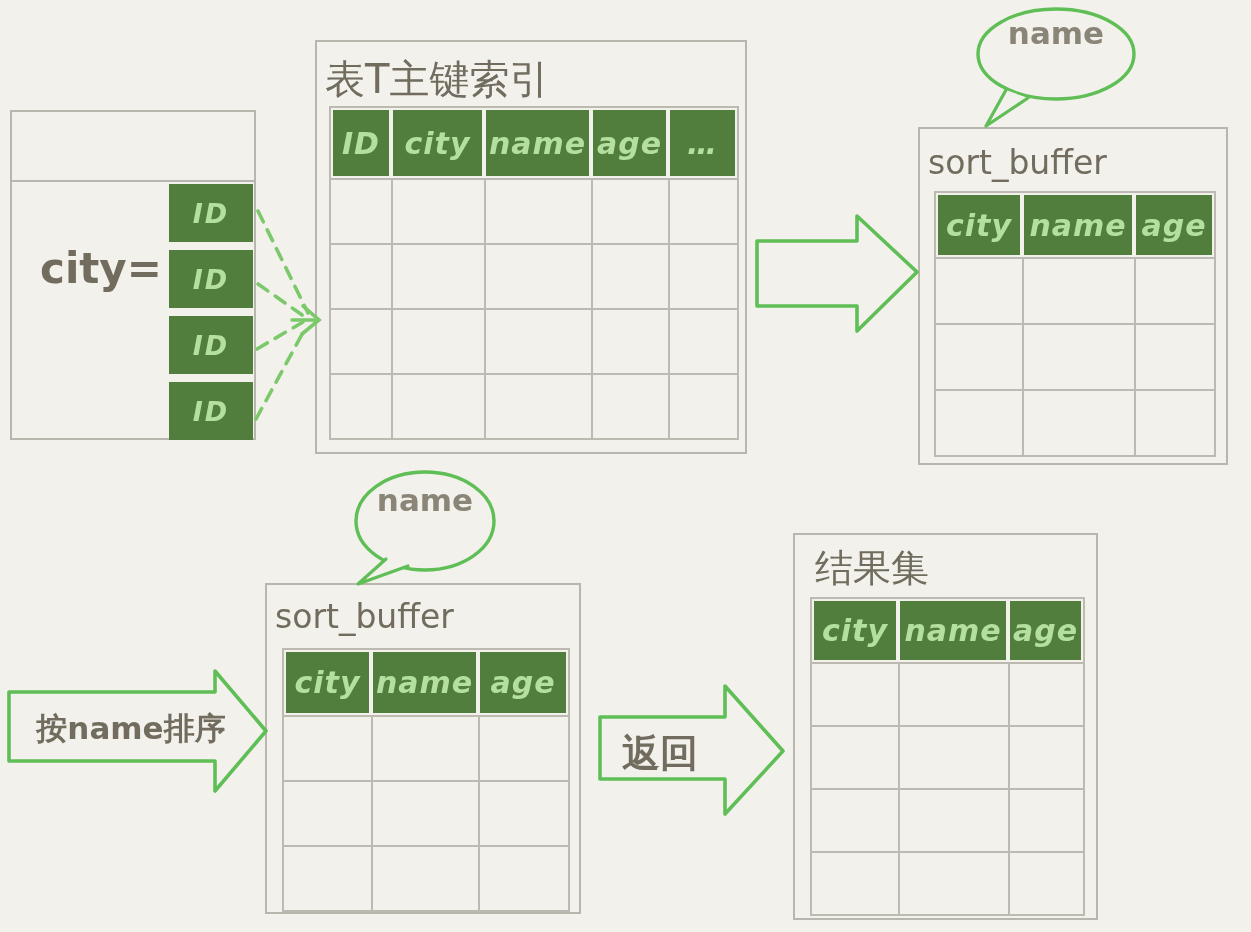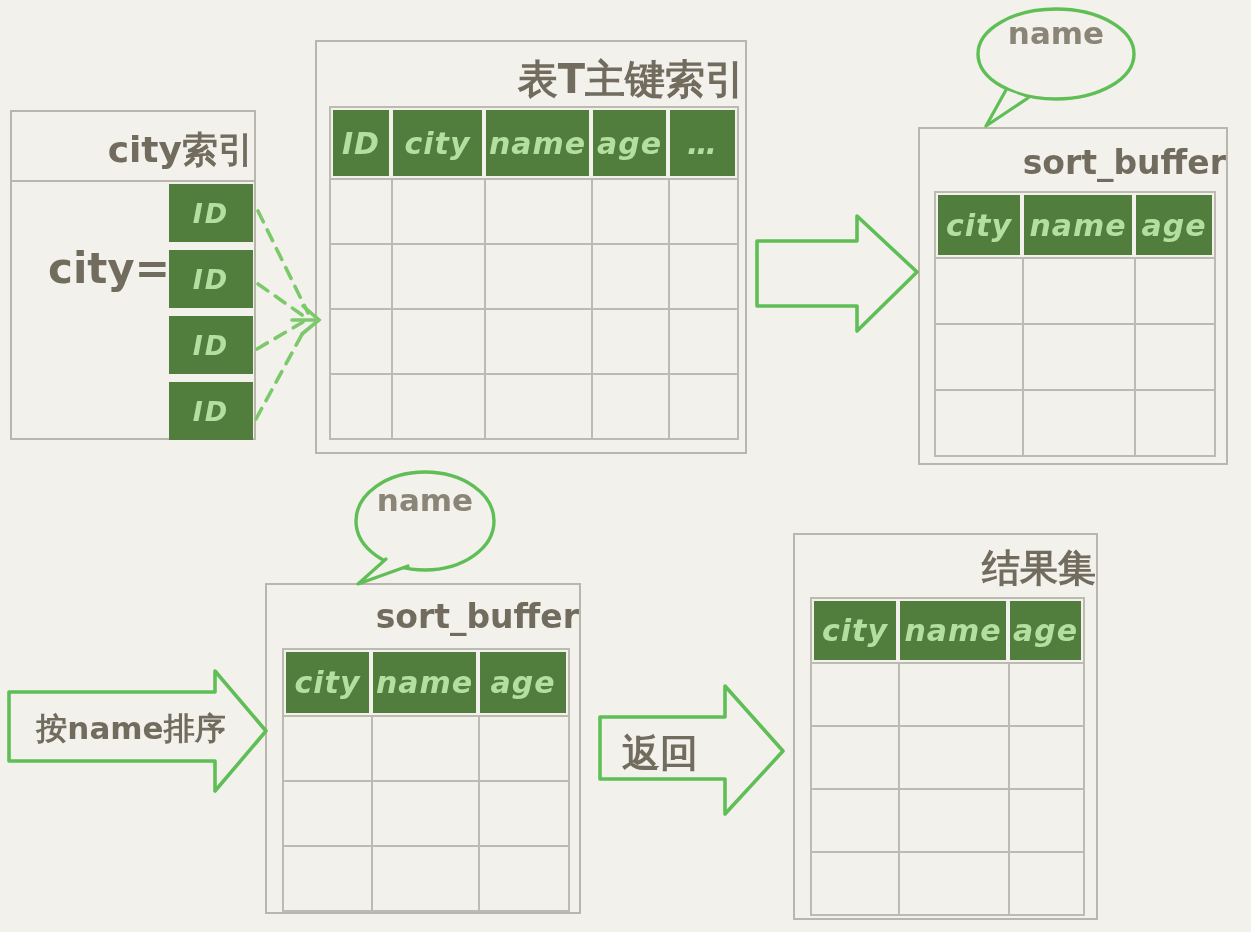--- a/index.html
+++ b/index.html
@@ -1,19 +1,19 @@
 <!DOCTYPE html>
 <html><head>
 <meta charset="utf-8">
 <style>
   html,body{margin:0;padding:0;}
   body{font-family:"DejaVu Sans",sans-serif;}
   #canvas{position:relative;width:1251px;height:932px;background:#f2f1ec;overflow:hidden;}
   .panel{position:absolute;border:2px solid #b9b6ad;box-sizing:border-box;}
-  .ptitle{position:absolute;left:8px;right:0;text-align:right;color:#716c5e;font-weight:700;white-space:nowrap;}
+  .ptitle{position:absolute;left:8px;right:0;text-align:left;color:#716c5e;font-weight:400;white-space:nowrap;}
   .grid{position:absolute;border:2px solid #bdbab1;box-sizing:border-box;}
   .hrow{display:flex;gap:4px;padding:2px 2px;box-sizing:border-box;align-items:stretch;}
   .hcell{background:#527e3d;color:#b5dfa0;display:flex;align-items:center;justify-content:center;
          font-weight:700;font-style:italic;font-size:30px;letter-spacing:1px;box-sizing:border-box;flex:0 0 auto;}
   .brow{display:flex;border-top:2px solid #bdbab1;box-sizing:border-box;}
   .bcell{box-sizing:border-box;flex:0 0 auto;}
   .bcell + .bcell{border-left:2px solid #bdbab1;}
   .idcell{position:absolute;right:1px;width:84px;height:58px;background:#527e3d;color:#b5dfa0;
           display:flex;align-items:center;justify-content:center;font-weight:700;font-style:italic;
           font-size:27px;letter-spacing:2px;}
@@ -22,23 +22,22 @@
   .bubbletext{position:absolute;color:#8a8577;font-weight:700;text-align:center;}
   .bubbletext span{display:block;}
   svg.overlay{position:absolute;left:0;top:0;pointer-events:none;}
 </style>
 </head>
 <body>
 
 <div id="canvas">
 
   <div class="panel" style="left:10px;top:110px;width:246px;height:330px;">
-    <div class="ptitle" style="top:14px;font-size:36px;">city索引</div>
     <div style="position:absolute;left:0;right:0;top:68px;border-top:2px solid #b9b6ad;"></div>
-    <div class="freetext" style="left:36px;top:132px;font-size:42px;">city=</div>
+    <div class="freetext" style="left:28px;top:132px;font-size:42px;">city=</div>
     <div class="idcell" style="top:72px;">ID</div>
     <div class="idcell" style="top:138px;">ID</div>
     <div class="idcell" style="top:204px;">ID</div>
     <div class="idcell" style="top:270px;">ID</div>
   </div>
 
   <div class="panel" style="left:315px;top:40px;width:432px;height:414px;">
     <div class="ptitle" style="top:10px;font-size:40px;">表T主键索引</div>
     <div class="grid" style="left:12px;top:64px;width:410px;height:334px;">
       <div class="hrow" style="height:70px;">

